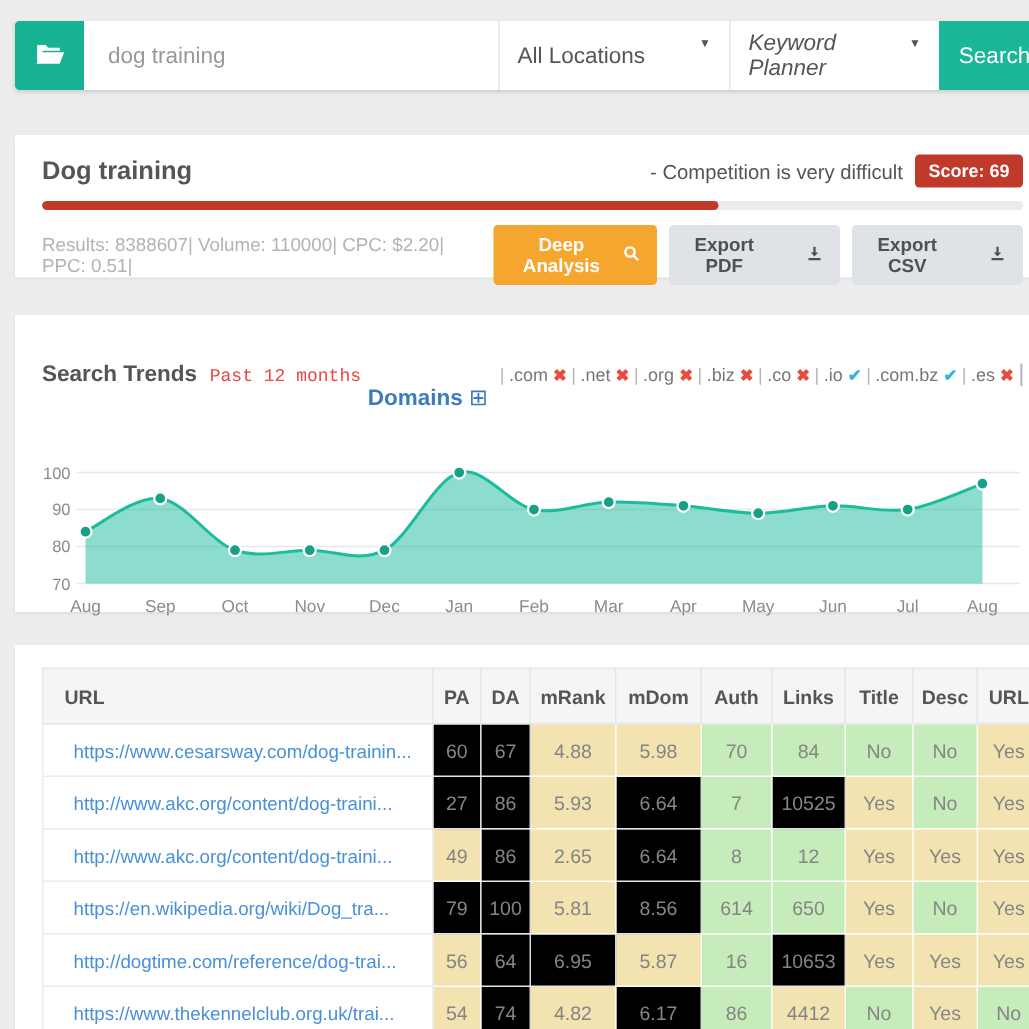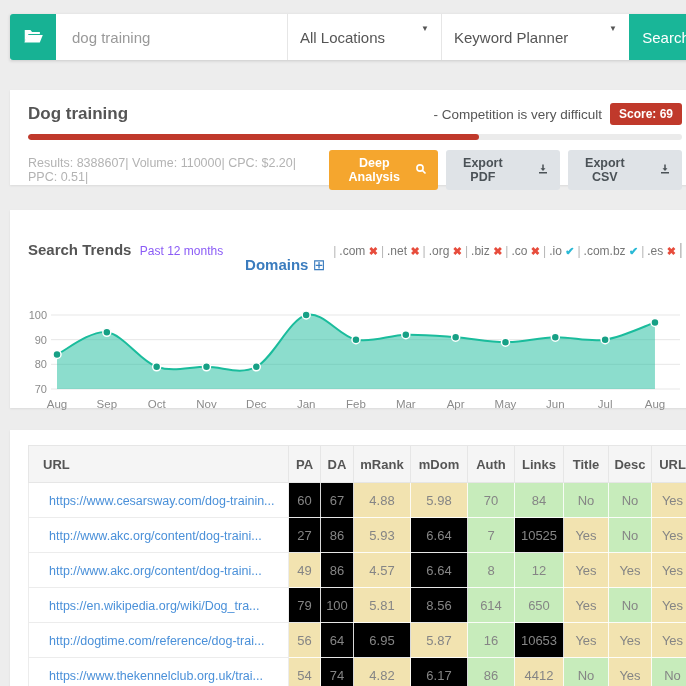--- a/index.html
+++ b/index.html
@@ -9,21 +9,21 @@
     background: #ededed;
     font-family: "Liberation Sans", sans-serif;
   }
   .card { position: absolute; left: 10px; width: 690px; background: #fff; box-shadow: 0 1px 2px rgba(0,0,0,0.08); }
 
   
   .topbar { position: absolute; top: 14px; left: 10px; width: 690px; height: 46px; display: flex; box-shadow: 0 1px 3px rgba(0,0,0,0.15); }
   .folder-btn { width: 46px; height: 46px; background: #17b294; border: none; border-radius: 3px 0 0 3px; display: flex; align-items: center; justify-content: center; cursor: pointer; flex: none; }
   .search-input { flex: 1; border: none; outline: none; background: #fff; padding: 0 16px; font-size: 15px; color: #999; font-family: "Liberation Sans", sans-serif; }
   .select { width: 154px; flex: none; background: #fff; border-left: 1px solid #e6e6e6; display: flex; align-items: center; justify-content: space-between; padding: 0 12px; font-size: 15px; color: #555; cursor: pointer; }
-  .select.wide { width: 188px; }
+  .select.wide { width: 140px; font-style: italic; }
   .caret { font-size: 8px; color: #555; align-self: flex-start; margin-top: 10px; }
   .search-btn { width: 74px; flex: none; background: #19b698; color: #fff; border: none; font-size: 15px; border-radius: 0 3px 3px 0; cursor: pointer; font-family: "Liberation Sans", sans-serif; }
 
   
   .card-keyword { top: 90px; height: 95px; }
   .kw-header { display: flex; justify-content: space-between; align-items: center; padding: 13px 18px 9px 18px; }
   .kw-title { font-size: 17px; font-weight: 600; color: #555; }
   .kw-right { display: flex; align-items: center; }
   .competition-text { font-size: 13.5px; color: #555; margin-right: 8px; }
   .score-badge { background: #c0392b; color: #fff; font-size: 12px; font-weight: 700; padding: 4px 9px; border-radius: 3px; }
@@ -33,21 +33,21 @@
   .stats-text { color: #b3b3b3; font-size: 12.5px; }
   .kw-buttons { display: flex; align-items: center; }
   .btn { border: none; border-radius: 3px; font-size: 12.5px; font-weight: 700; padding: 6px 11px; margin-left: 8px; display: inline-flex; align-items: center; gap: 6px; cursor: pointer; font-family: "Liberation Sans", sans-serif; }
   .btn-deep { background: #f5a62e; color: #fff; }
   .btn-export { background: #dfe3e7; color: #4b5257; gap: 28px; }
 
   
   .card-trends { top: 210px; height: 198px; }
   .trends-header { display: flex; justify-content: space-between; align-items: center; padding: 15px 14px 4px 18px; }
   .trends-title { font-size: 15px; font-weight: 700; color: #555; }
-  .trends-subtitle { font-size: 12px; color: #8b5cf6; margin-left: 4px; }
+  .trends-subtitle { font-size: 12px; color: #ef4444; margin-left: 4px; font-family: Liberation Mono, monospace; }
   .domains-bar { display: flex; align-items: center; white-space: nowrap; }
   .domains-label { color: #3b7cbe; font-weight: 700; font-size: 15px; margin-right: 5px; cursor: pointer; margin-top: 31px; }
   .plus-box { font-weight: 400; font-size: 15px; }
   .domain-item { font-size: 12px; color: #777; cursor: pointer; }
   .pipe { color: #b5b5b5; margin: 0 3px; }
   .mark { font-weight: 700; font-size: 11px; }
   .mark.x { color: #e74c3c; }
   .mark.check { color: #29b9d6; }
   .chart-wrap { margin: 8px 0 0 18px; }
 
@@ -235,21 +235,21 @@
             <td class="c-green">7</td>
             <td class="c-pink">10525</td>
             <td class="c-yellow">Yes</td>
             <td class="c-green">No</td>
             <td class="c-yellow">Yes</td>
           </tr>
           <tr>
             <td class="url-cell"><a href="#">http://www.akc.org/content/dog-traini...</a></td>
             <td class="c-yellow">49</td>
             <td class="c-pink">86</td>
-            <td class="c-yellow">4.57</td>
+            <td class="c-yellow">2.65</td>
             <td class="c-pink">6.64</td>
             <td class="c-green">8</td>
             <td class="c-green">12</td>
             <td class="c-yellow">Yes</td>
             <td class="c-yellow">Yes</td>
             <td class="c-yellow">Yes</td>
           </tr>
           <tr>
             <td class="url-cell"><a href="#">https://en.wikipedia.org/wiki/Dog_tra...</a></td>
             <td class="c-pink">79</td>

